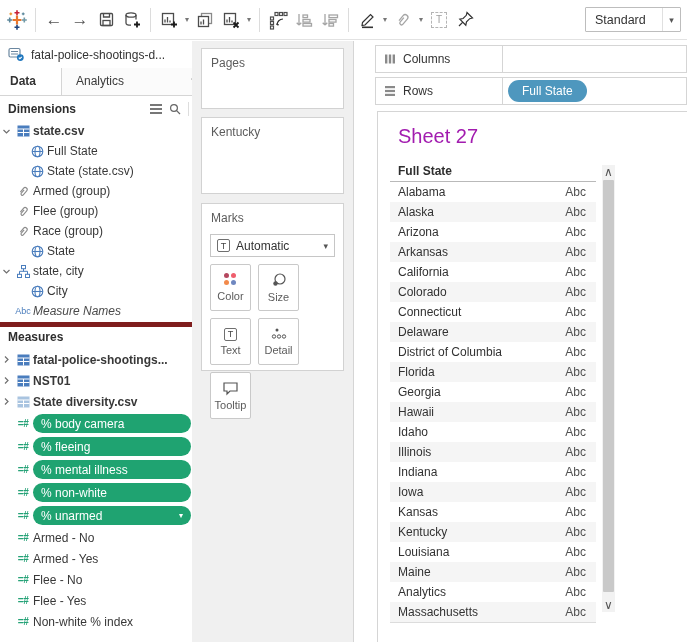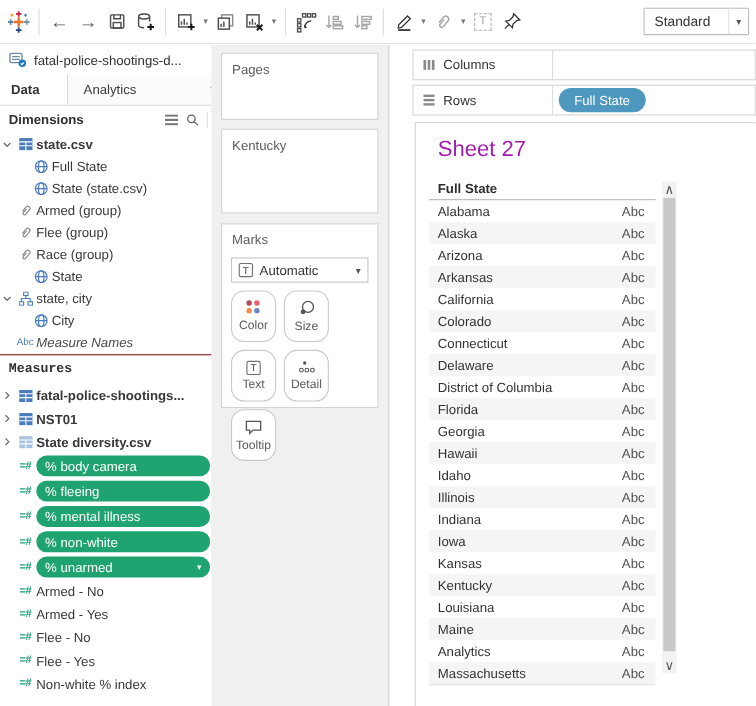--- a/index.html
+++ b/index.html
@@ -29,21 +29,21 @@
   .tab-analytics { flex:1; padding-left:14px; line-height:27px; background:#fbfbfb; color:#3a3a3a; }
   .tab-sort { width:24px; display:flex; align-items:center; justify-content:center;
     color:#8a8a8a; font-size:11px; background:#fbfbfb; }
   #datasource { height:27px; display:flex; align-items:center; gap:6px; padding-left:8px; flex:none; }
   #datasource .ds-label { color:#333; }
   .panel-header { height:25px; display:flex; align-items:center; padding:0 6px 0 8px;
     font-weight:bold; color:#2e2e2e; flex:none; }
   .panel-header .hdr-icons { margin-left:auto; display:flex; align-items:center; gap:7px; }
   .hdr-divider { width:1px; height:14px; background:#ddd; }
   .hdr-caret { color:#555; font-size:9px; }
-  #measures-header { border-top:1px solid #7f1d1d;font-family:Liberation Mono, monospace; }
+  #measures-header { border-top:5px solid #7f1d1d; }
 
   #dimensions-list { position:relative; height:201px; flex:none; padding-right:14px; }
   #measures-list { position:relative; flex:1; padding:2px 14px 0 0; }
 
   .frow { height:20px; display:flex; align-items:center; font-size:12px; color:#383838; }
   .frow .exp { width:13px; display:flex; align-items:center; justify-content:center; flex:none; }
   .frow .ficon { width:20px; display:flex; align-items:center; justify-content:center; flex:none; }
   .frow.ind1 { padding-left:14px; }
   .frow.bold .flabel { font-weight:bold; }
   .frow.italic .flabel { font-style:italic; color:#4a4a4a; }
@@ -68,21 +68,21 @@
   .card-label { padding:7px 0 0 9px; color:#5c5c5c; font-size:12px; }
   #card-pages { height:61px; }
   #card-filters { height:77px; margin-bottom:9px; }
   #card-marks { height:168px; }
   #marks-dropdown { margin:9px 8px 7px 8px; height:23px; border:1px solid #c6c6c6;
     display:flex; align-items:center; gap:6px; padding:0 6px; background:#fff; }
   #marks-dropdown .dd-caret { margin-left:auto; color:#555; font-size:9px; }
   .boxT { width:13px; height:13px; border:1px solid #6f6f6f; display:flex; align-items:center;
     justify-content:center; font-size:9px; color:#444; border-radius:2px; flex:none; }
   #marks-buttons { display:flex; flex-wrap:wrap; gap:7px; padding:0 8px; }
-  .mark-btn { width:41px; height:47px; border:1px solid #c9c9c9; border-radius:12px; background:#fff;
+  .mark-btn { width:41px; height:47px; border:1px solid #c9c9c9; border-radius:2px; background:#fff;
     display:flex; flex-direction:column; align-items:center; justify-content:center; gap:3px; }
   .mark-btn .mb-label { font-size:11px; color:#5c5c5c; }
   .dot-grid { display:grid; grid-template-columns:7px 7px; grid-template-rows:7px 7px; }
   .dot-grid i { width:5px; height:5px; border-radius:50%; display:block; }
 
   
   #right { position:absolute; left:371px; top:41px; width:316px; height:601px; background:#fff; }
   .shelf-row { display:flex; height:28px; margin:4px 0 0 4px; }
   .shelf-label { width:128px; border:1px solid #d5d5d5; background:#fff; display:flex;
     align-items:center; gap:7px; padding-left:8px; flex:none; }

